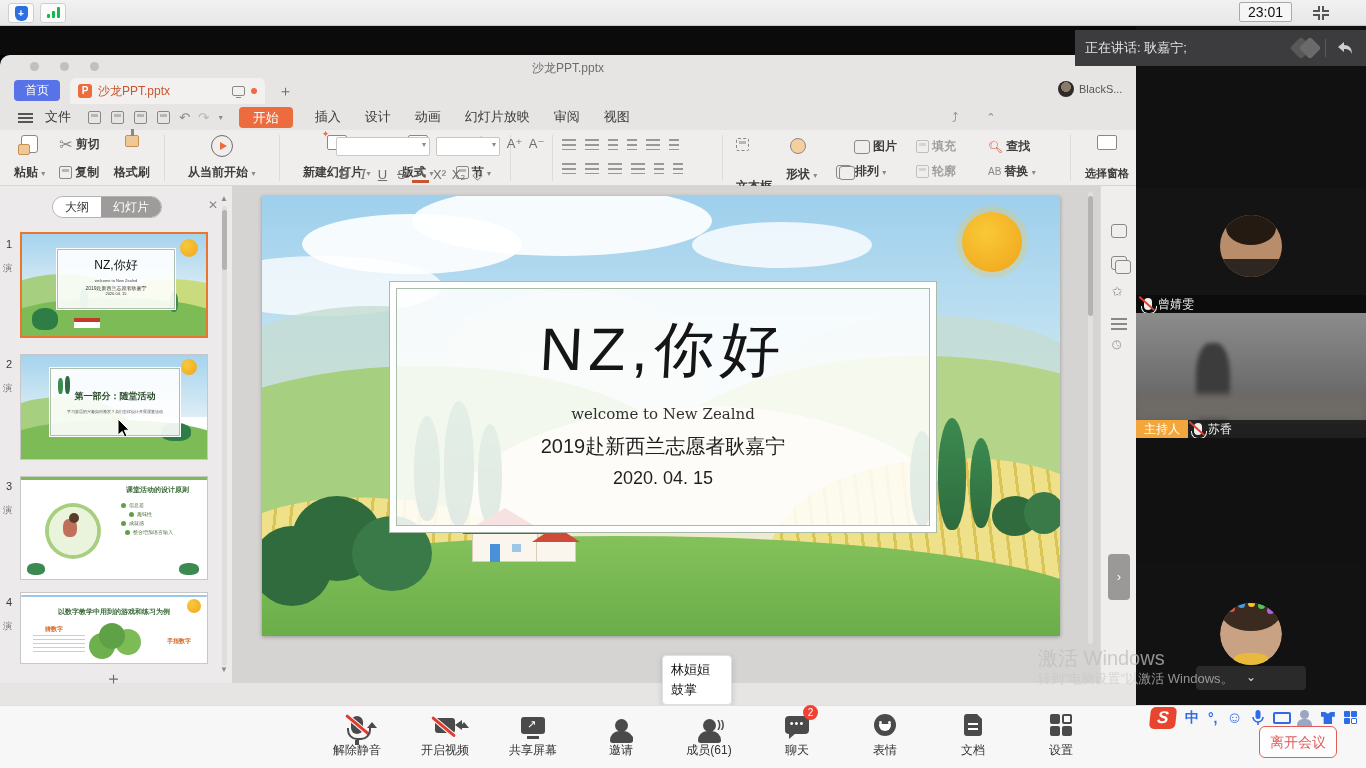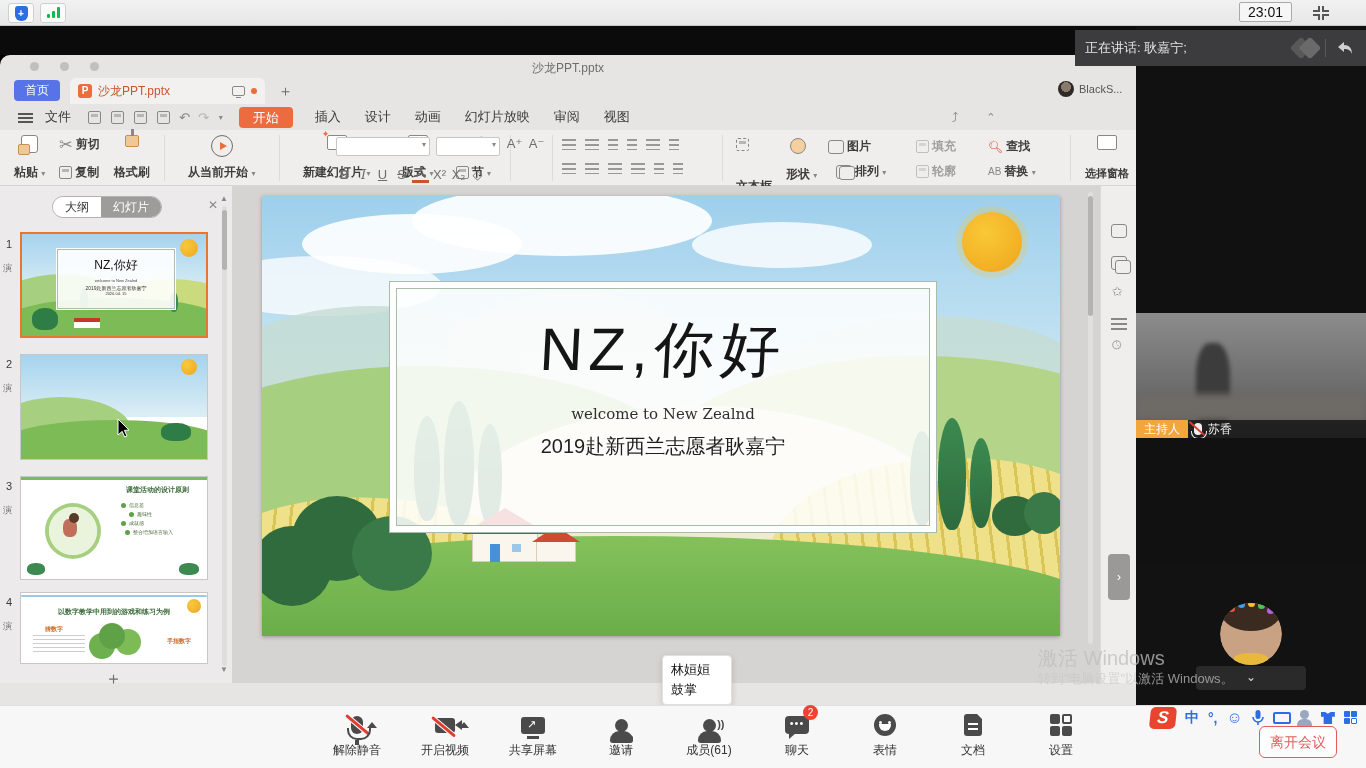--- a/index.html
+++ b/index.html
@@ -342,21 +342,21 @@
         <div class="mini-lines sm"></div>
       </div>
       <div class="abs sep" style="left:722px;top:5px"></div>
 
       <div class="abs icw" style="left:736px;top:8px">
         <div class="qt-ic" style="margin:0;border-style:dashed"></div>
       </div>
       <div class="abs tool-label" style="left:736px;top:48px"><span>文本框</span> <span class="caret">▾</span></div>
       <div class="abs" style="left:790px;top:8px;width:16px;height:16px;border:1.5px solid #8a8886;border-radius:50%;background:#F5CFA0"></div>
       <div class="abs tool-label" style="left:786px;top:36px"><span>形状</span> <span class="caret">▾</span></div>
-      <div class="abs icw" style="left:828px;top:8px">
+      <div class="abs icw" style="left:854px;top:8px">
         <div class="rail-ic" style="position:static"></div>
           <span class="tool-label">图片</span>
       </div>
       <div class="abs icw" style="left:836px;top:33px">
         <div class="rail-ic r2" style="position:static"></div>
           <span class="tool-label"><span>排列</span> <span class="caret">▾</span></span>
       </div>
       <div class="abs icw grayed" style="left:916px;top:8px">
         <div class="qt-ic" style="margin:0"></div>
           <span class="tool-label">填充</span>
@@ -412,20 +412,26 @@
 
         <span class="abs tnum" style="top:172px">2</span>
         <span class="abs tmark" style="top:196px">演</span>
 
         <div class="abs thumb" style="top:168px;height:106px">
           <div class="mini-sky"></div>
           <div class="mini-sun" style="right:10px;top:4px;width:16px;height:16px"></div>
           <div class="mini-hill" style="left:-30px;top:42px;width:140px;height:66px"></div>
           <div class="mini-grass"></div>
           <div class="mini-tree" style="right:16px;bottom:18px;width:30px;height:18px"></div>
+          <div class="mini-card" style="left:28px;top:12px;width:132px;height:70px">
+            <div style="position:absolute;left:8px;top:10px;width:5px;height:16px;background:#3C8A50;border-radius:40%"></div>
+            <div style="position:absolute;left:15px;top:8px;width:5px;height:18px;background:#2E6B3E;border-radius:40%"></div>
+            <div style="font-size:9px;margin-top:22px;color:#2a4d2a;font-weight:bold">第一部分：随堂活动</div>
+            <div style="font-size:4px;color:#555;margin-top:6px">学习英语的兴趣如何激发？我们怎样设计开展课堂活动</div>
+          </div>
         </div>
 
         <span class="abs tnum" style="top:294px">3</span>
         <span class="abs tmark" style="top:318px">演</span>
 
         <div class="abs thumb" style="top:290px;height:104px;background:#fff">
           <div style="position:absolute;left:0;top:0;right:0;height:3px;background:#7CBB55"></div>
           <div style="position:absolute;right:18px;top:8px;font-size:7px;color:#3a6a3a;font-weight:bold">课堂活动的设计原则</div>
           <div style="position:absolute;left:24px;top:26px;width:56px;height:56px;border-radius:50%;background:radial-gradient(circle at 50% 50%,#EAF4DC 0 60%,#A6CF7F 62%)">
             <div style="position:absolute;left:18px;top:16px;width:14px;height:18px;background:#C0705A;border-radius:40%"></div>
@@ -515,20 +521,21 @@
           <div class="house-body" style="left:274px;top:344px;width:40px;height:22px"></div>
           <div class="roof" style="left:270px;top:330px;border-left:24px solid transparent;border-right:24px solid transparent;border-bottom:16px solid #D04A38"></div>
           <div class="house-body" style="left:228px;top:348px;width:10px;height:18px;background:#4A90D9;border:none"></div>
           <div class="house-body" style="left:250px;top:348px;width:9px;height:8px;background:#9CC7E8;border:none"></div>
         </div>
 
         <div class="frame-card">
           <div class="slide-title">NZ,你好</div>
           <div class="slide-sub">welcome to New Zealnd</div>
           <div class="slide-l1">2019赴新西兰志愿者耿嘉宁</div>
+          <div class="slide-l2">2020. 04.  15</div>
         </div>
       </div>
 
       <div class="abs vscroll">
         <div style="position:absolute;left:2px;top:0;width:5px;height:100%;background:#e2e0df;border-radius:3px"></div>
         <div style="position:absolute;left:2px;top:4px;width:5px;height:120px;background:#b5b3b2;border-radius:3px"></div>
       </div>
 
       <div class="abs rail">
         <div class="rail-ic" style="top:38px"></div>
@@ -618,20 +625,32 @@
             </div>
           </div>
         <div class="mt-label">设置</div>
       </div>
     </div>
   </div>
 
   <div class="abs sidebar">
 
 
+    <div class="tile" style="top:162px;background:#141414">
+      <div class="avatar-circle" style="background:#b98c6a">
+        <div style="position:absolute;left:6px;top:-4px;width:50px;height:34px;background:#241a12;border-radius:50%"></div>
+        <div style="position:absolute;left:0;bottom:0;width:62px;height:18px;background:#2e2620"></div>
+      </div>
+      <div class="tlabel">
+        <div class="wmic">
+            <div class="wslash"></div>
+          </div>
+        <span class="tname">曾婧雯</span>
+      </div>
+    </div>
 
     <div class="tile" style="top:287px;background:linear-gradient(180deg,#8c8c8c,#575757)">
       <div style="position:absolute;left:60px;top:30px;width:34px;height:80px;background:#3c3c3c;border-radius:40% 40% 20% 20%;filter:blur(2px)"></div>
       <div style="position:absolute;left:0;bottom:18px;width:230px;height:26px;background:#6e6a66;filter:blur(3px)"></div>
       <div class="tlabel">
         <span class="tbadge" style="background:#F2A63C">主持人</span>
         <div class="wmic">
             <div class="wslash"></div>
           </div>
         <span class="tname">苏香</span>

